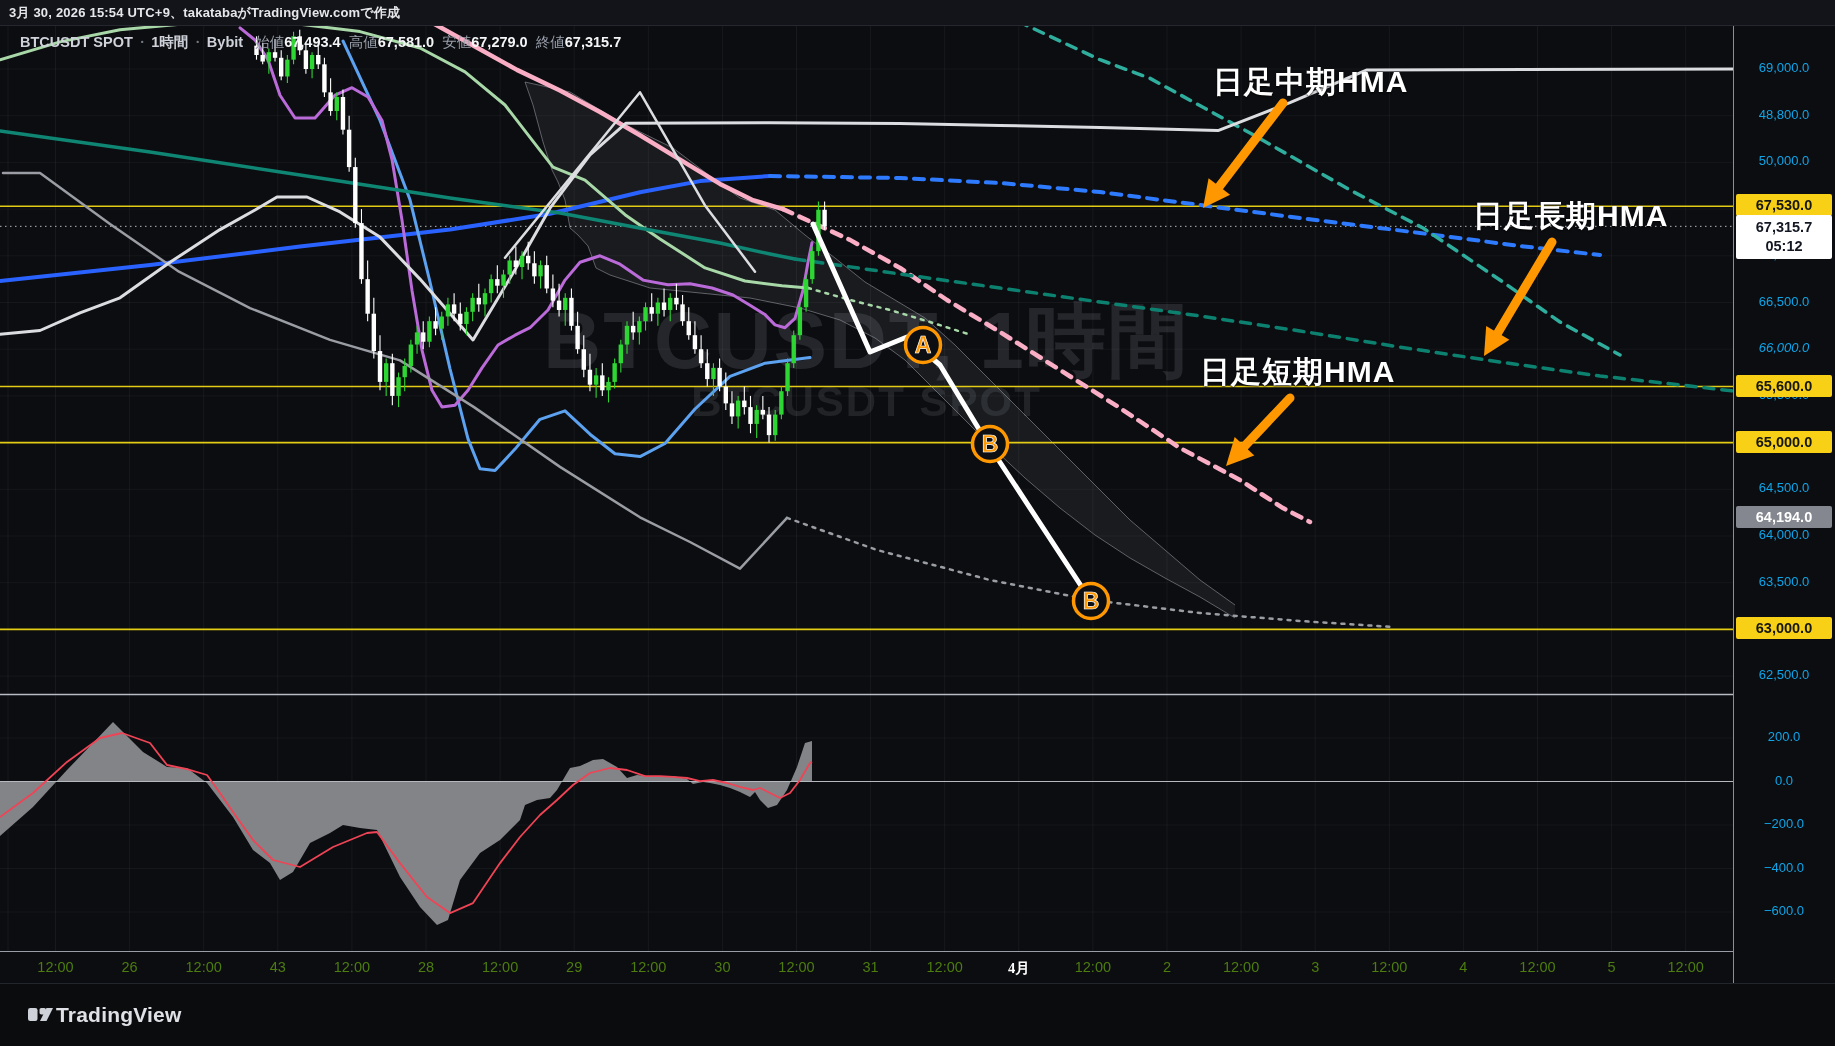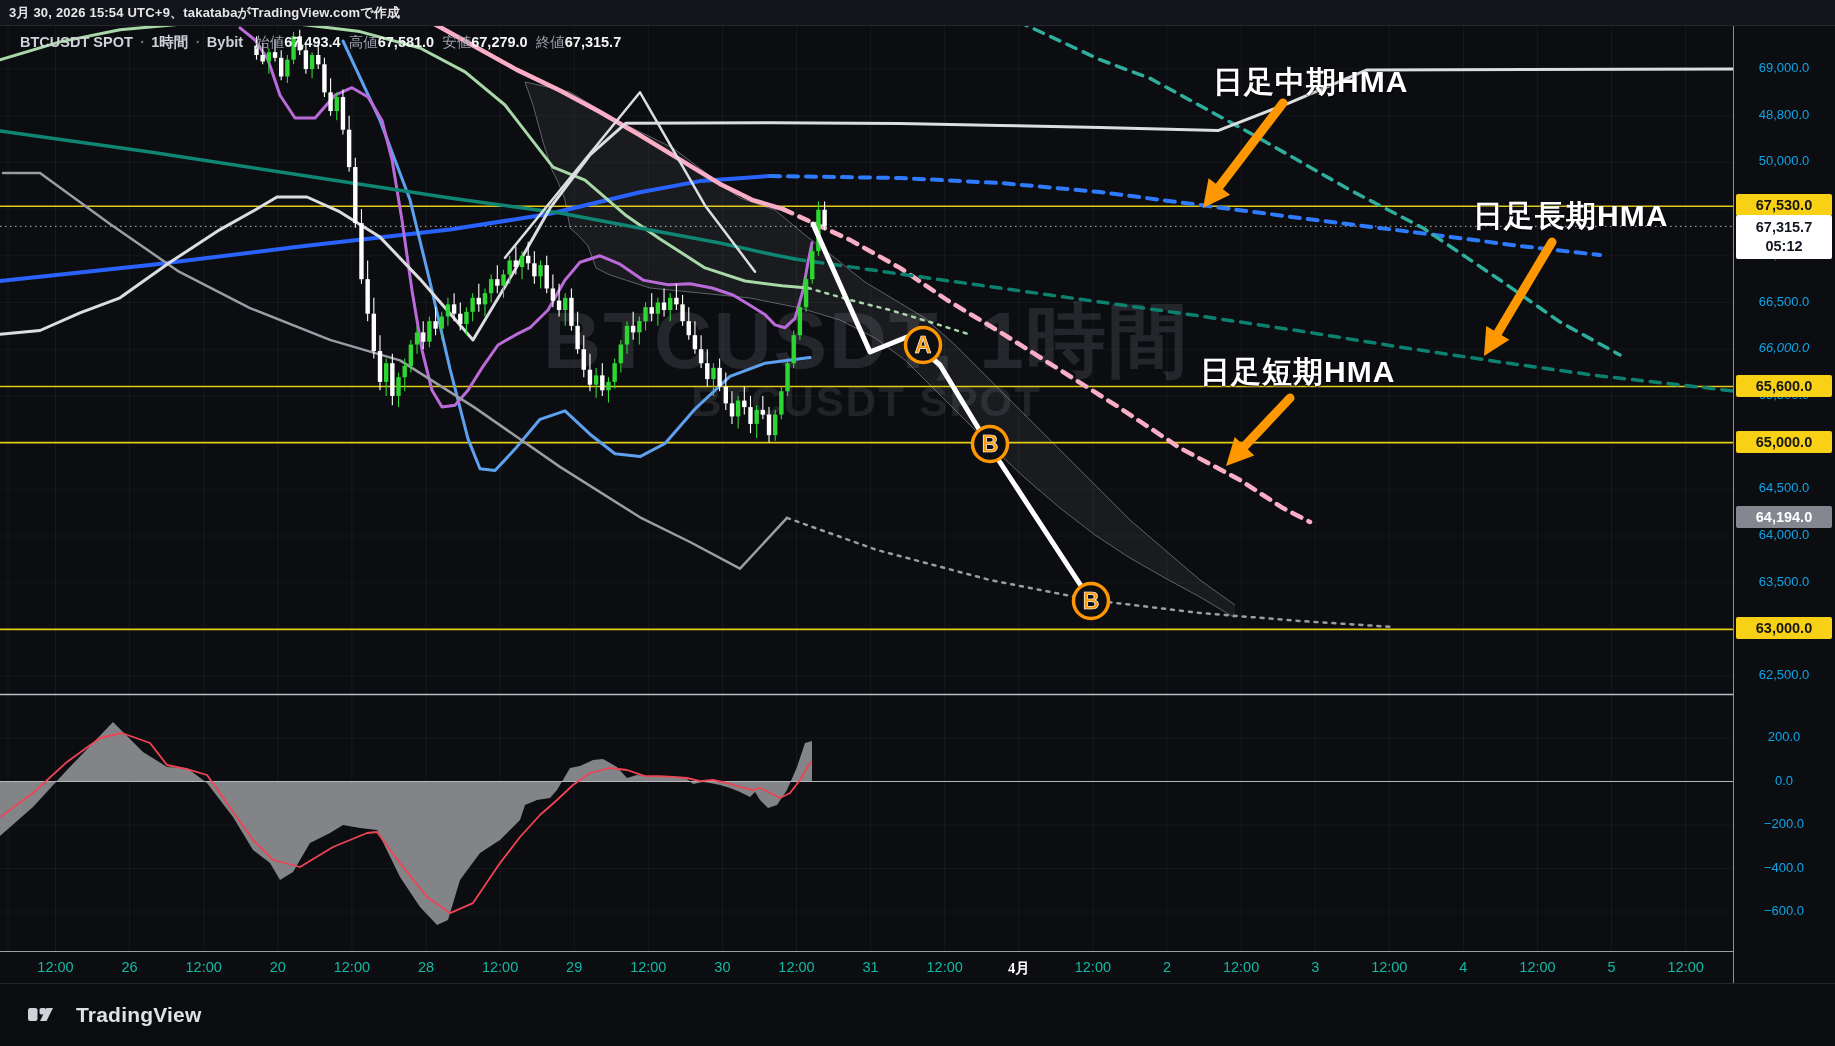--- a/index.html
+++ b/index.html
@@ -30,25 +30,25 @@
               border-left:1px solid #8b8e98;z-index:20;}
   .tick{position:absolute;left:0;width:100px;text-align:center;font-size:13px;color:#0ea5e9;}
   .tag{position:absolute;left:2px;width:96px;text-align:center;font-size:14.5px;font-weight:700;
        border-radius:2px;padding:3px 0;z-index:5;}
   .tag.yellow{background:#f8d117;color:#15160f;}
   .tag.gray{background:#84878f;color:#ffffff;}
   .tag.white{background:#ffffff;color:#131722;line-height:19px;}
   
   #time-axis{position:absolute;left:0;top:952px;width:1733px;height:31px;z-index:20;}
   .tlabel{position:absolute;top:7px;width:70px;margin-left:-35px;text-align:center;
-          font-size:14.5px;color:#14b8a6;}
+          font-size:14.5px;color:#4d7c0f;}
   .tlabel.em{color:#ffffff;font-weight:700;font-family:Liberation Serif, serif;}
   
   #footer{position:absolute;left:0;top:984px;width:1835px;height:62px;background:#0b0c0e;z-index:20;}
-  #logo{position:absolute;left:27px;top:17px;display:flex;align-items:center;gap:22px;}
+  #logo{position:absolute;left:27px;top:17px;display:flex;align-items:center;gap:2px;}
   #logo svg{display:block;}
   #brand{font-size:21px;font-weight:700;color:#dfe1e6;letter-spacing:.2px;}
 </style>
 </head>
 <body>
 
 <div id="app">
   <div id="topbar">
     <span>3月 30, 2026 15:54 UTC+9、takatabaがTradingView.comで作成</span>
   </div>
@@ -393,21 +393,21 @@
       <div class="tag gray" style="top: 480.88px;">64,194.0</div>
       <div class="tag white" style="top: 190px;">
         <div>67,315.7</div>
         <div>05:12</div>
       </div>
     </div>
   <div id="time-axis">
       <div class="tlabel" style="left: 55.5px;">12:00</div>
       <div class="tlabel" style="left: 129.6px;">26</div>
       <div class="tlabel" style="left: 203.7px;">12:00</div>
-      <div class="tlabel" style="left: 277.8px;">20</div>
+      <div class="tlabel" style="left: 277.8px;">43</div>
       <div class="tlabel" style="left: 351.9px;">12:00</div>
       <div class="tlabel" style="left: 426px;">28</div>
       <div class="tlabel" style="left: 500.1px;">12:00</div>
       <div class="tlabel" style="left: 574.2px;">29</div>
       <div class="tlabel" style="left: 648.3px;">12:00</div>
       <div class="tlabel" style="left: 722.4px;">30</div>
       <div class="tlabel" style="left: 796.5px;">12:00</div>
       <div class="tlabel" style="left: 870.6px;">31</div>
       <div class="tlabel" style="left: 944.7px;">12:00</div>
       <div class="tlabel em" style="left: 1018.8px;">4月</div>

